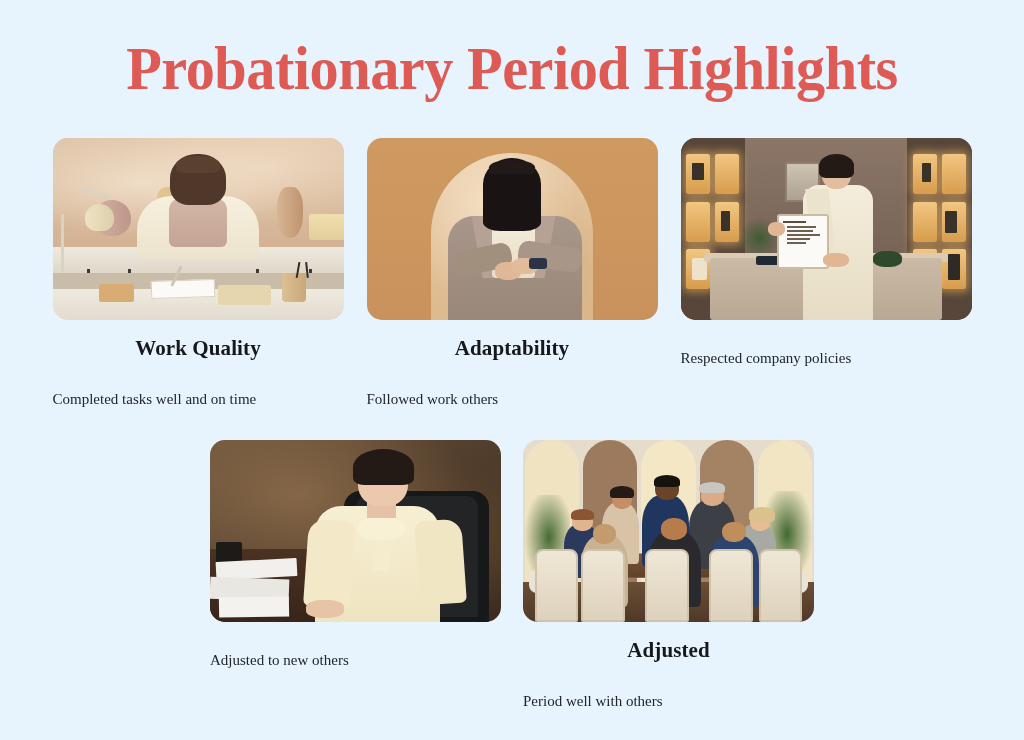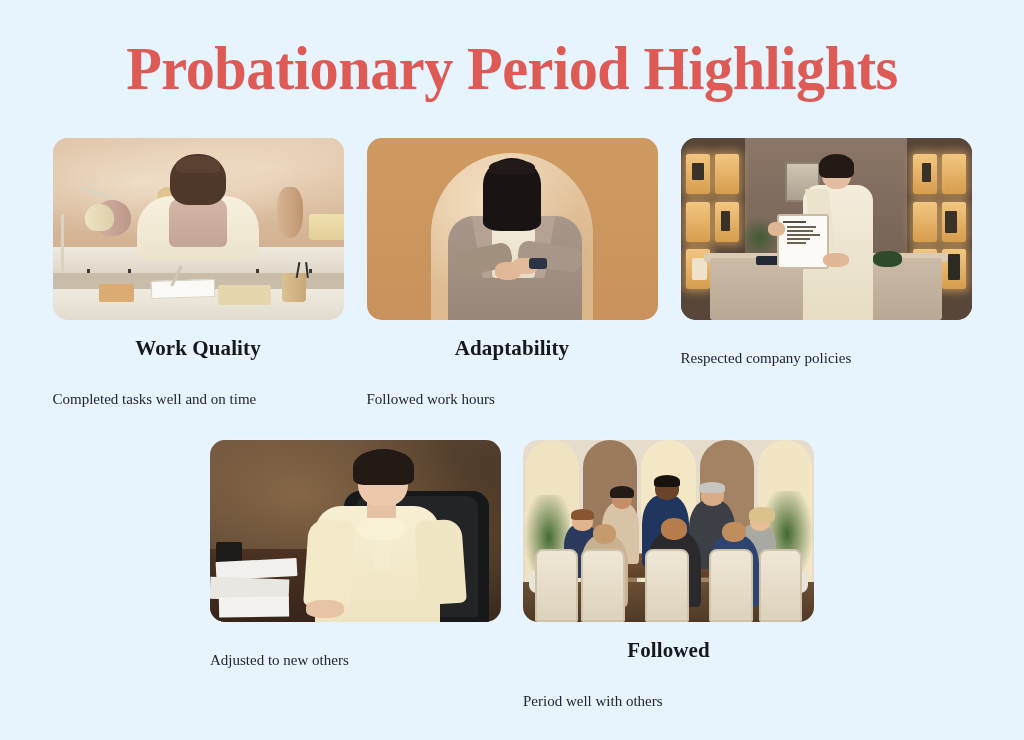--- a/index.html
+++ b/index.html
@@ -301,21 +301,21 @@
         <div class="head2"></div>
         <div class="hair2"></div>
         <div class="hairtop"></div>
         <div class="armL"></div>
         <div class="armR"></div>
         <div class="handL"></div>
         <div class="handR"></div>
         <div class="watch"></div>
       </div>
       <div class="card-title">Adaptability</div>
-      <div class="card-desc">Followed work hours</div>
+      <div class="card-desc">Followed work others</div>
     </div>
 
     <div class="card">
       <div class="thumb p3">
         <div class="backwall"></div>
         <div class="shelfcol" style="left:0"></div>
         <div class="shelfcol" style="right:0"></div>
 
         <div class="niche" style="left:2%;top:9%;width:8%;height:22%"></div>
         <div class="niche" style="left:12%;top:9%;width:8%;height:22%"></div>
@@ -434,19 +434,19 @@
         <div class="phead" style="left:47.5%;top:43%;width:9%;height:12%;background:#b77c4b"></div>
         <div class="person" style="left:64%;top:52%;width:17%;height:40%;background:#2d4470"></div>
         <div class="phead" style="left:68.5%;top:45%;width:8%;height:11%;background:#c08d5c"></div>
 
         <div class="chair5" style="left:4%"></div>
         <div class="chair5" style="left:20%"></div>
         <div class="chair5" style="left:42%"></div>
         <div class="chair5" style="left:64%"></div>
         <div class="chair5" style="left:81%"></div>
       </div>
-      <div class="card-title">Followed</div>
+      <div class="card-title">Adjusted</div>
       <div class="card-desc">Period well with others</div>
     </div>
 
   </div>
 
 </div>
 
 </body></html>

